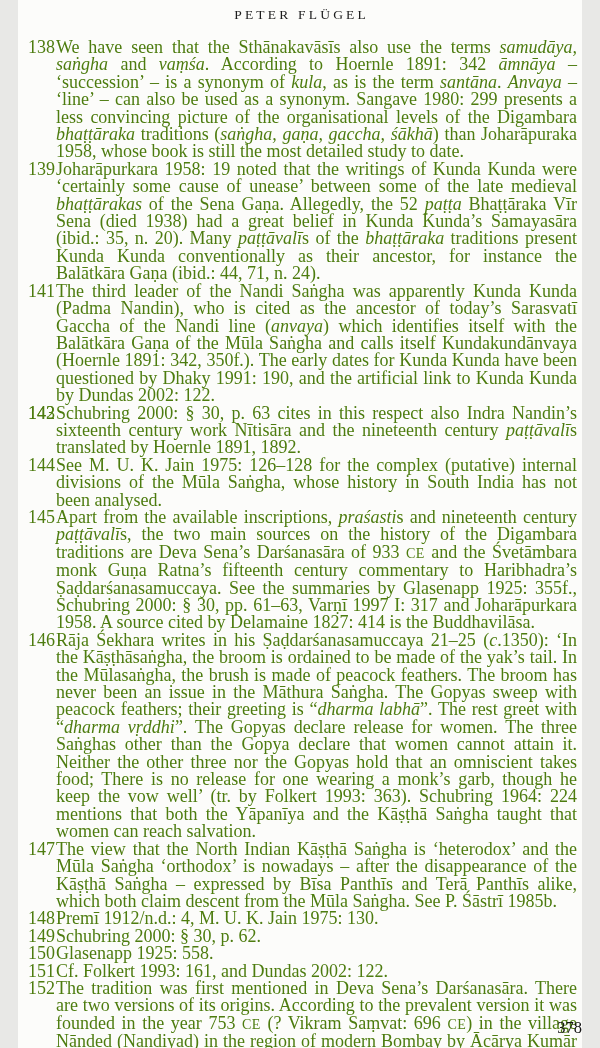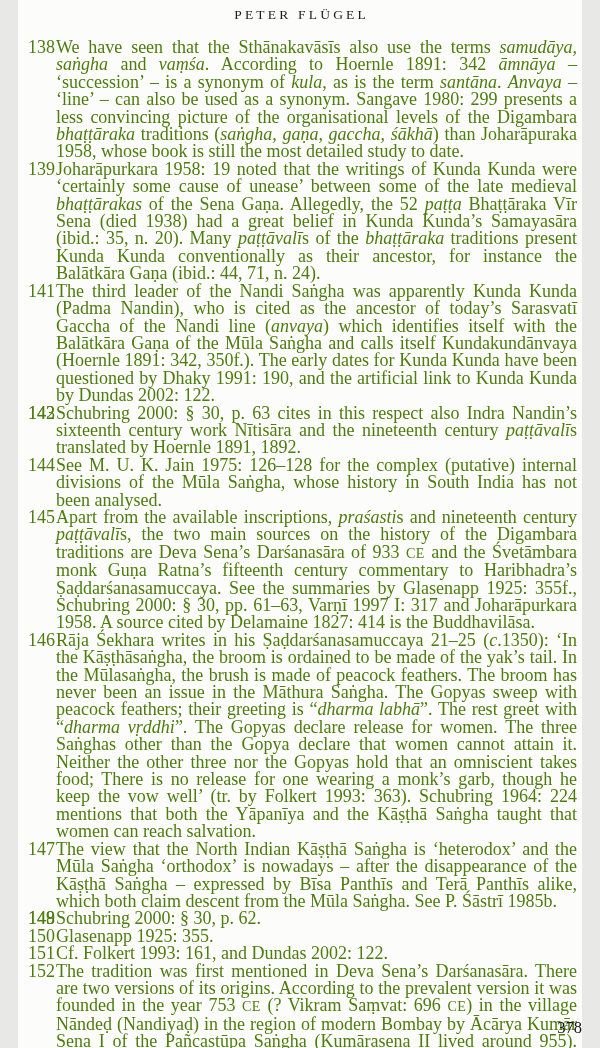--- a/index.html
+++ b/index.html
@@ -68,21 +68,21 @@
   <div class="notes">
       <div class="note"><span class="note-num">138</span><span class="note-text"><span>We have seen that the Sthānakavāsīs also use the terms </span><span class="it">samudāya, saṅgha</span><span> and </span><span class="it">vaṃśa</span><span>. According to Hoernle 1891: 342 </span><span class="it">āmnāya</span><span> – ‘succession’ – is a synonym of </span><span class="it">kula</span><span>, as is the term </span><span class="it">santāna</span><span>. </span><span class="it">Anvaya</span><span> – ‘line’ – can also be used as a synonym. Sangave 1980: 299 presents a less convincing picture of the organisational levels of the Digambara </span><span class="it">bhaṭṭāraka</span><span> traditions (</span><span class="it">saṅgha, gaṇa, gaccha, śākhā</span><span>) than Joharāpuraka 1958, whose book is still the most detailed study to date.</span></span></div>
       <div class="note"><span class="note-num">139</span><span class="note-text"><span>Joharāpurkara 1958: 19 noted that the writings of Kunda Kunda were ‘certainly some cause of unease’ between some of the late medieval </span><span class="it">bhaṭṭārakas</span><span> of the Sena Gaṇa. Allegedly, the 52 </span><span class="it">paṭṭa</span><span> Bhaṭṭāraka Vīr Sena (died 1938) had a great belief in Kunda Kunda’s Samayasāra (ibid.: 35, n. 20). Many </span><span class="it">paṭṭāvalī</span><span>s of the </span><span class="it">bhaṭṭāraka</span><span> traditions present Kunda Kunda conventionally as their ancestor, for instance the Balātkāra Gaṇa (ibid.: 44, 71, n. 24).</span></span></div>
       <div class="note"><span class="note-num">141</span><span class="note-text"><span>The third leader of the Nandi Saṅgha was apparently Kunda Kunda (Padma Nandin), who is cited as the ancestor of today’s Sarasvatī Gaccha of the Nandi line (</span><span class="it">anvaya</span><span>) which identifies itself with the Balātkāra Gaṇa of the Mūla Saṅgha and calls itself Kundakundānvaya (Hoernle 1891: 342, 350f.). The early dates for Kunda Kunda have been questioned by Dhaky 1991: 190, and the artificial link to Kunda Kunda by Dundas 2002: 122.</span></span></div>
       <div class="note"><span class="note-num">142</span></div>
       <div class="note"><span class="note-num">143</span><span class="note-text"><span>Schubring 2000: § 30, p. 63 cites in this respect also Indra Nandin’s sixteenth century work Nītisāra and the nineteenth century </span><span class="it">paṭṭāvalī</span><span>s translated by Hoernle 1891, 1892.</span></span></div>
       <div class="note"><span class="note-num">144</span><span class="note-text"><span>See M. U. K. Jain 1975: 126–128 for the complex (putative) internal divisions of the Mūla Saṅgha, whose history in South India has not been analysed.</span></span></div>
       <div class="note"><span class="note-num">145</span><span class="note-text"><span>Apart from the available inscriptions, </span><span class="it">praśasti</span><span>s and nineteenth century </span><span class="it">paṭṭāvalī</span><span>s, the two main sources on the history of the Digambara traditions are Deva Sena’s Darśanasāra of 933 </span><span class="sc">CE</span><span> and the Śvetāmbara monk Guṇa Ratna’s fifteenth century commentary to Haribhadra’s Ṣaḍdarśanasamuccaya. See the summaries by Glasenapp 1925: 355f., Schubring 2000: § 30, pp. 61–63, Varṇī 1997 I: 317 and Joharāpurkara 1958. A source cited by Delamaine 1827: 414 is the Buddhavilāsa.</span></span></div>
       <div class="note"><span class="note-num">146</span><span class="note-text"><span>Rāja Śekhara writes in his Ṣaḍdarśanasamuccaya 21–25 (</span><span class="it">c</span><span>.1350): ‘In the Kāṣṭhāsaṅgha, the broom is ordained to be made of the yak’s tail. In the Mūlasaṅgha, the brush is made of peacock feathers. The broom has never been an issue in the Māthura Saṅgha. The Gopyas sweep with peacock feathers; their greeting is “</span><span class="it">dharma labhā</span><span>”. The rest greet with “</span><span class="it">dharma vṛddhi</span><span>”. The Gopyas declare release for women. The three Saṅghas other than the Gopya declare that women cannot attain it. Neither the other three nor the Gopyas hold that an omniscient takes food; There is no release for one wearing a monk’s garb, though he keep the vow well’ (tr. by Folkert 1993: 363). Schubring 1964: 224 mentions that both the Yāpanīya and the Kāṣṭhā Saṅgha taught that women can reach salvation.</span></span></div>
       <div class="note"><span class="note-num">147</span><span class="note-text"><span>The view that the North Indian Kāṣṭhā Saṅgha is ‘heterodox’ and the Mūla Saṅgha ‘orthodox’ is nowadays – after the disappearance of the Kāṣṭhā Saṅgha – expressed by Bīsa Panthīs and Terā Panthīs alike, which both claim descent from the Mūla Saṅgha. See P. Śāstrī 1985b.</span></span></div>
-      <div class="note"><span class="note-num">148</span></div>
+      <div class="note"><span class="note-num">148</span><span class="note-text"><span>Premī 1912/n.d.: 4, M. U. K. Jain 1975: 130.</span></span></div>
       <div class="note"><span class="note-num">149</span><span class="note-text"><span>Schubring 2000: § 30, p. 62.</span></span></div>
-      <div class="note"><span class="note-num">150</span><span class="note-text"><span>Glasenapp 1925: 355.</span></span></div>
+      <div class="note"><span class="note-num">150</span><span class="note-text"><span>Glasenapp 1925: 558.</span></span></div>
       <div class="note"><span class="note-num">151</span><span class="note-text"><span>Cf. Folkert 1993: 161, and Dundas 2002: 122.</span></span></div>
       <div class="note"><span class="note-num">152</span><span class="note-text"><span>The tradition was first mentioned in Deva Sena’s Darśanasāra. There are two versions of its origins. According to the prevalent version it was founded in the year 753 </span><span class="sc">CE</span><span> (? Vikram Saṃvat: 696 </span><span class="sc">CE</span><span>) in the village Nāndeḍ (Nandiyaḍ) in the region of modern Bombay by Ācārya Kumār Sena I of the Pañcastūpa Saṅgha (Kumārasena II lived around 955). Kumār Sena was a reformer who insisted on the observation of the ‘sixth</span></span></div>
     </div>
 
   <div class="folio">378</div>
 </div>
 
 </body></html>

